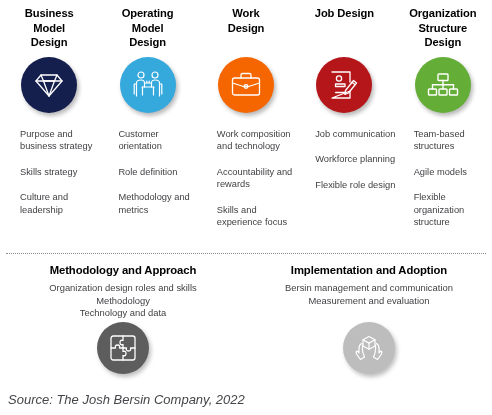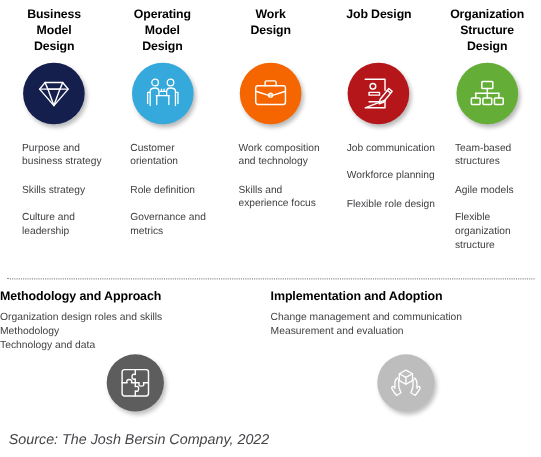--- a/index.html
+++ b/index.html
@@ -92,20 +92,21 @@
     position: absolute;
     left: 0;
     top: 260px;
     width: 492px;
     height: 130px;
     display: flex;
   }
   .bottom-block {
     width: 246px;
     position: relative;
+    text-align: center;
   }
   .bottom-title {
     font-size: 11.3px;
     font-weight: bold;
     color: #000000;
     margin-top: 4px;
     letter-spacing: -0.1px;
   }
   .bottom-lines {
     margin-top: 6px;
@@ -186,40 +187,41 @@
             <path d="M13.5 13 L18.5 13"></path>
             <path d="M14.8 11 L14.8 13"></path>
             <path d="M17.2 11 L17.2 13"></path>
           </svg>
         </span>
       </div>
     </div>
     <div class="pillar-items">
       <div class="pillar-item">Customer orientation</div>
       <div class="pillar-item">Role definition</div>
-      <div class="pillar-item">Governance and metrics</div>
+      <div class="pillar-item">Methodology and metrics</div>
     </div>
   </div>
 
   <div class="pillar">
     <div class="pillar-head">Work<br>Design</div>
     <div class="pillar-circle-wrap">
       <div class="pillar-circle" style="background:#f56600">
         <span>
           <svg width="32" height="28" viewBox="0 0 32 28" fill="none" stroke="#ffffff" stroke-width="1.3" stroke-linejoin="round" stroke-linecap="round">
             <rect x="2.5" y="7" width="27" height="17" rx="2"></rect>
             <path d="M11 7 L11 4 Q11 2.5 12.5 2.5 L19.5 2.5 Q21 2.5 21 4 L21 7"></path>
             <path d="M2.5 12 L13.5 15.5 L18.5 15.5 L29.5 12"></path>
             <circle cx="16" cy="15.5" r="1.8"></circle>
           </svg>
         </span>
       </div>
     </div>
     <div class="pillar-items">
       <div class="pillar-item">Work composition and technology</div>
+      <div class="pillar-item">Accountability and rewards</div>
       <div class="pillar-item">Skills and experience focus</div>
     </div>
   </div>
 
   <div class="pillar">
     <div class="pillar-head">Job Design</div>
     <div class="pillar-circle-wrap">
       <div class="pillar-circle" style="background:#b5161a">
         <span>
           <svg width="30" height="32" viewBox="0 0 30 32" fill="none" stroke="#ffffff" stroke-width="1.3" stroke-linejoin="round" stroke-linecap="round">
@@ -289,21 +291,21 @@
             <path d="M14 14 L14 17.5 Q17 16.5 17 19.5 Q17 22.5 14 21.5 L14 26"></path>
           </svg>
         </span>
       </div>
     </div>
   </div>
 
   <div class="bottom-block">
     <div class="bottom-title">Implementation and Adoption</div>
     <div class="bottom-lines">
-      <div>Change management and communication</div>
+      <div>Bersin management and communication</div>
       <div>Measurement and evaluation</div>
     </div>
     <div class="bottom-circle-wrap">
       <div class="bottom-circle" style="background:#bdbdbd">
         <span>
           <svg width="30" height="28" viewBox="0 0 30 28" fill="none" stroke="#ffffff" stroke-width="1.2" stroke-linejoin="round" stroke-linecap="round">
             <path d="M15 2.5 L21 5.8 L21 12 L15 15.3 L9 12 L9 5.8 Z"></path>
             <path d="M9 5.8 L15 9.1 L21 5.8"></path>
             <path d="M15 9.1 L15 15.3"></path>
             <path d="M7.5 9.5 Q5 11 5 14.5 L5 19 Q3.5 16.5 2.5 17.5 Q1.5 18.6 3.2 21 Q5 23.5 6.5 25.5 L10.5 23 Q8.5 19 8.5 16 L8.5 11"></path>

